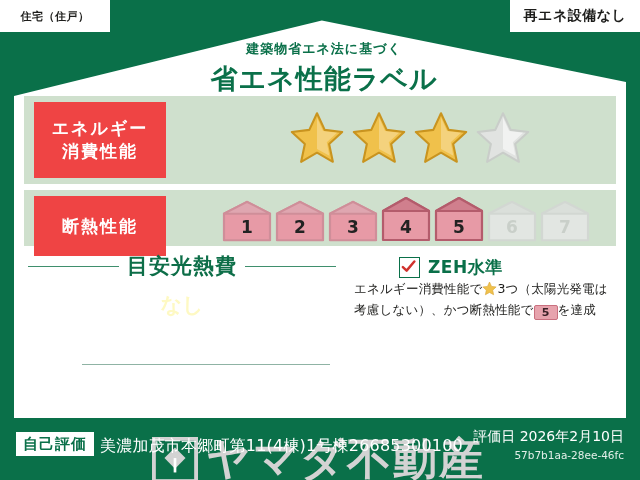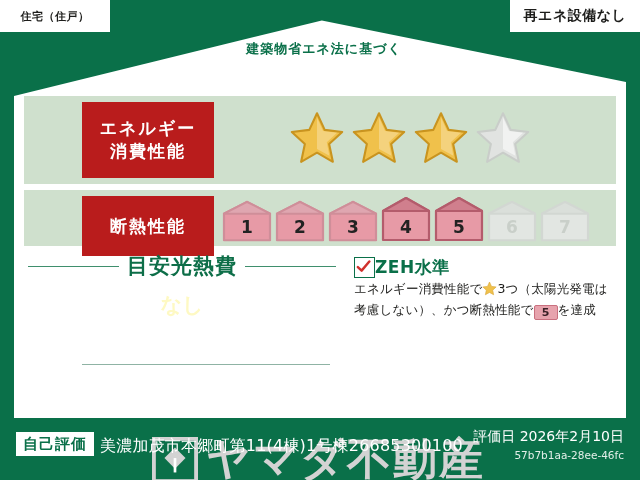--- a/index.html
+++ b/index.html
@@ -47,23 +47,23 @@
     position:absolute;left:24px;top:96px;width:592px;height:310px;
   }
 
   .band{
     position:absolute;left:0;width:592px;background:#cfe0cd;
   }
   #band-energy{top:0;height:88px;}
   #band-insul{top:94px;height:56px;}
 
   .rowlabel{
-    position:absolute;left:10px;background:#b91c1c;color:#ffffff;
+    position:absolute;left:10px;background:#ef4444;color:#ffffff;
     font-weight:bold;display:flex;flex-direction:column;align-items:center;
-    justify-content:center;line-height:1.35;letter-spacing:2px;margin-left:48px;
+    justify-content:center;line-height:1.35;letter-spacing:2px;
   }
   #label-energy{top:6px;width:132px;height:76px;font-size:17px;}
   #label-insul{top:100px;width:132px;height:60px;font-size:17px;}
 
   
   #stars{position:absolute;left:265px;top:14px;display:flex;gap:6px;}
   .star{width:56px;height:54px;}
 
   
   #houses{position:absolute;left:198px;top:100px;display:flex;align-items:flex-end;gap:3px;}
@@ -86,21 +86,21 @@
 
   #cost-value{
     position:absolute;left:4px;top:195px;width:308px;text-align:center;
     font-size:21px;font-weight:bold;color:#fef9c3;
   }
 
   #cost-underline{position:absolute;left:58px;top:268px;width:248px;height:1px;background:#8fb3a4;}
 
   
   #zeh{position:absolute;left:330px;top:160px;width:262px;}
-  #zeh-head{display:flex;align-items:center;}
+  #zeh-head{display:flex;align-items:center;gap:8px;margin-left:45px;}
   #zeh-check{
     width:19px;height:19px;border:1.5px solid #0a7049;background:#fff;
     position:relative;flex:0 0 auto;
   }
   #zeh-check svg{position:absolute;left:1px;top:1px;width:15px;height:15px;}
   #zeh-title{font-size:17px;font-weight:bold;color:#0a7049;letter-spacing:.5px;}
   #zeh-desc{
     margin-top:0;font-size:12.5px;line-height:1.65;color:#1d1d1b;
     letter-spacing:.2px;
   }
@@ -146,20 +146,21 @@
 
   <div id="badge-housing" class="badge">住宅（住戸）</div>
   <div id="badge-renew" class="badge">再エネ設備なし</div>
 
   <div id="panel">
     <div id="panel-inner"></div>
   </div>
 
   <div id="title-block">
     <div id="title-sub">建築物省エネ法に基づく</div>
+    <div id="title-main">省エネ性能ラベル</div>
   </div>
 
   <div id="content">
 
     <div class="band" id="band-energy"></div>
     <div class="band" id="band-insul"></div>
 
     <div class="rowlabel" id="label-energy">
       <span>エネルギー</span>
       <span>消費性能</span>

